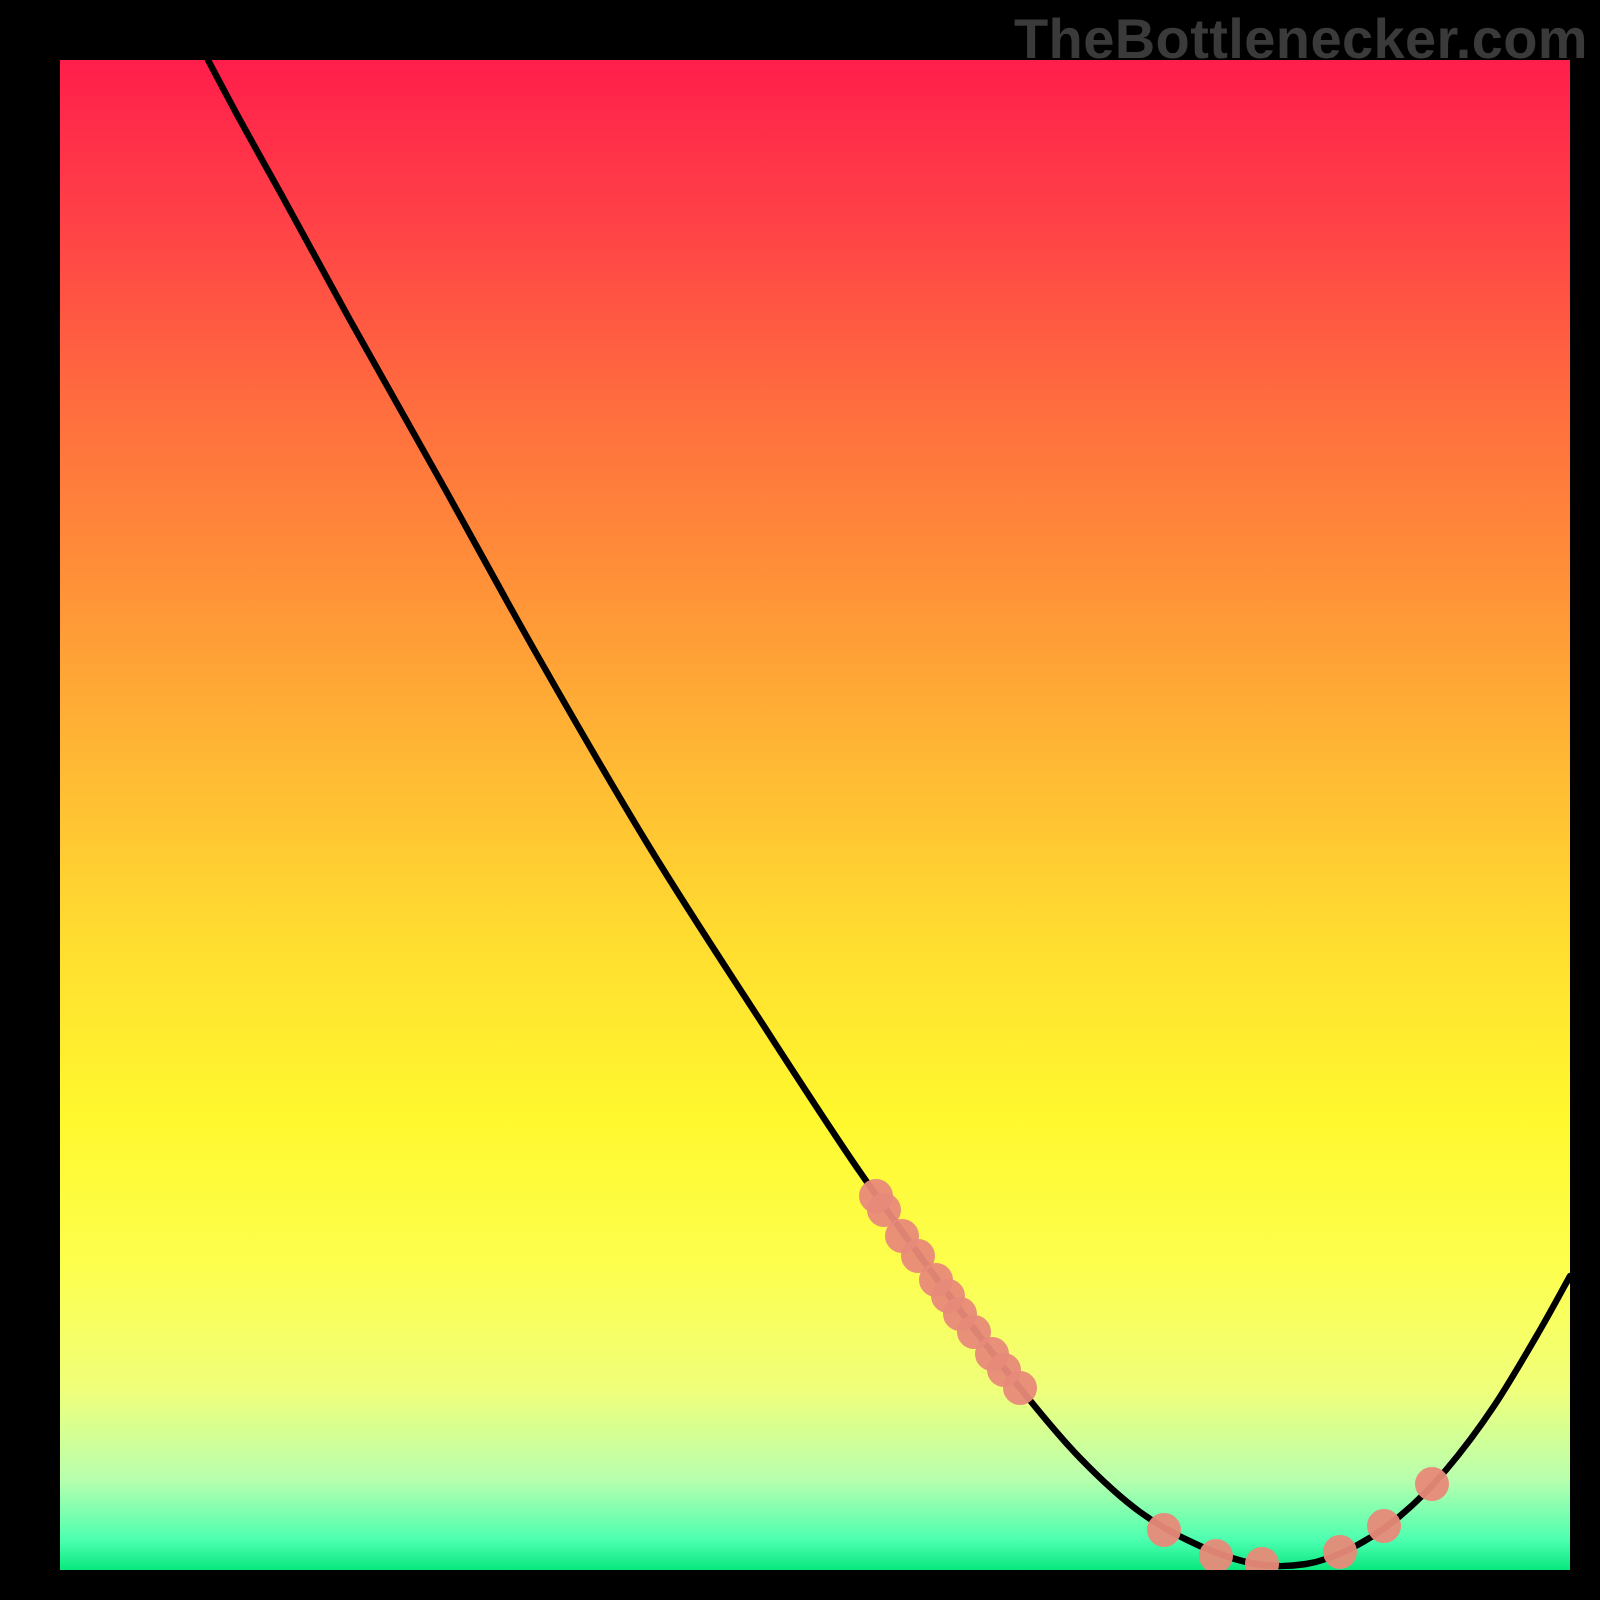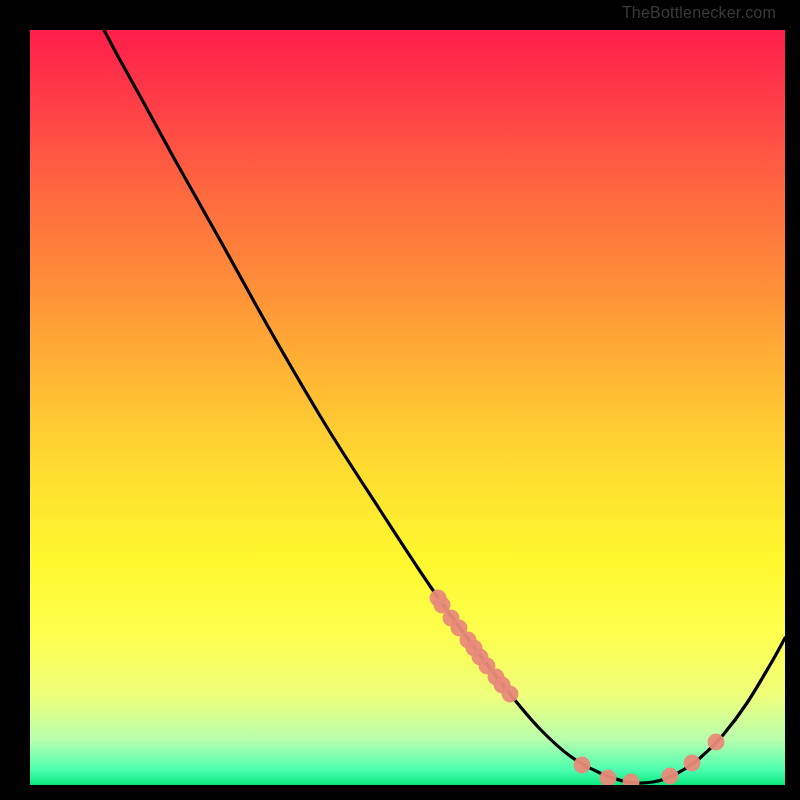--- a/index.html
+++ b/index.html
@@ -8,24 +8,24 @@
     background: #000;
     width: 800px;
     height: 800px;
     position: relative;
     overflow: hidden;
     font-family: Arial, Helvetica, sans-serif;
   }
   .attribution {
     position: absolute;
     top: 4px;
-    right: 24px;
+    right: 6px;
     color: #3a3a3a;
-    font-size: 16px;
-    font-weight: 400;
+    font-size: 28px;
+    font-weight: 700;
     letter-spacing: 0.2px;
     z-index: 10;
   }
   .plot-area {
     position: absolute;
     left: 30px;
     top: 30px;
     width: 755px;
     height: 755px;
     background: linear-gradient(to bottom,

